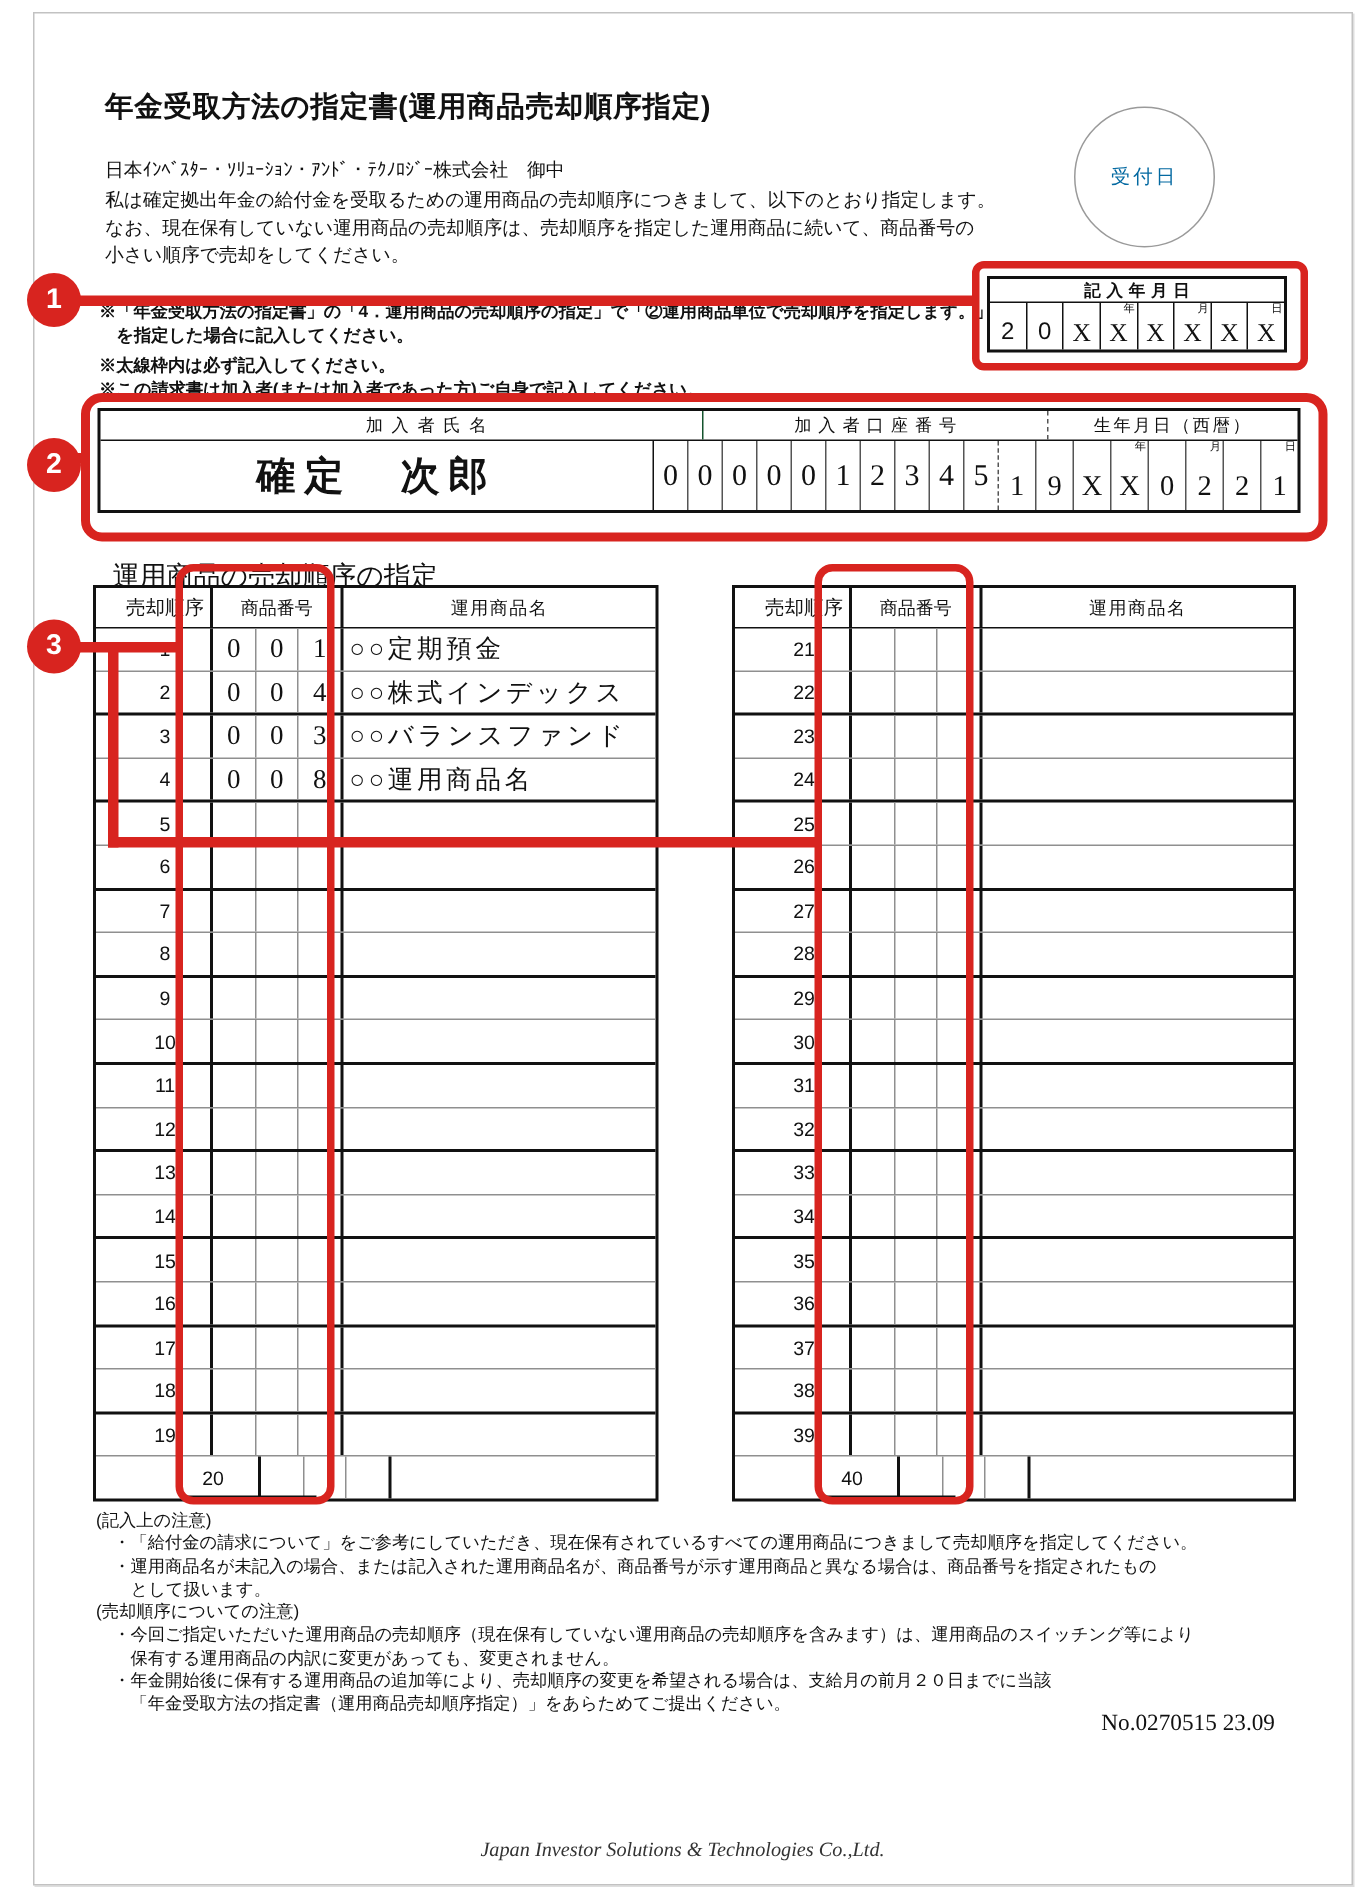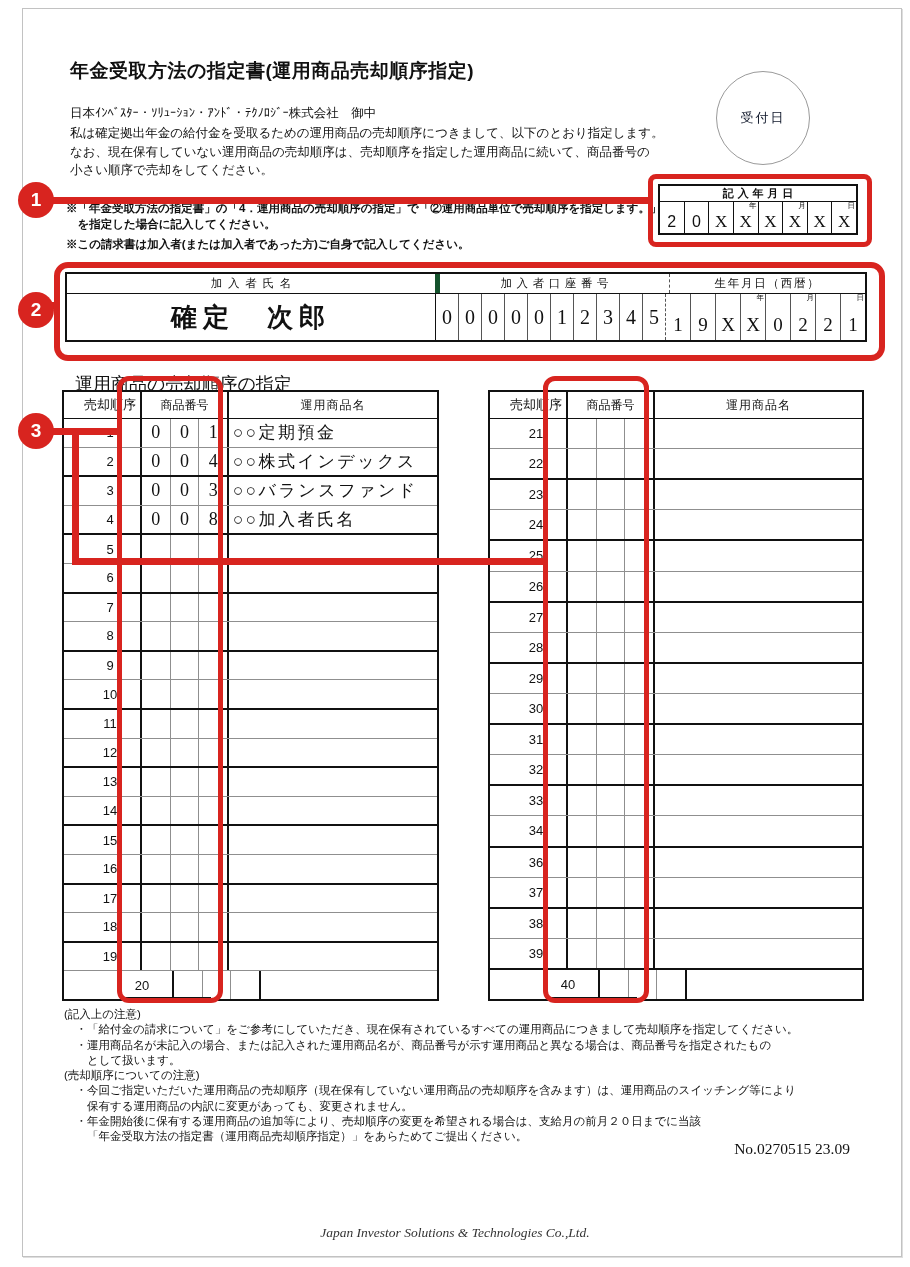--- a/index.html
+++ b/index.html
@@ -9,46 +9,46 @@
         border:1px solid #c2c2c2;box-shadow:1px 1px 0 #dedede;background:#fff;}
 
   
   .title{position:absolute;left:70px;top:58px;font-size:19px;font-weight:700;letter-spacing:.5px;}
   .recipient{position:absolute;left:70px;top:105px;font-size:12.5px;}
   .intro{position:absolute;left:70px;top:124px;font-size:12.5px;line-height:18.5px;white-space:pre;}
 
   
   .stamp{position:absolute;left:716px;top:71px;width:92px;height:92px;border:1.5px solid #9a9a9a;
          border-radius:50%;display:flex;align-items:center;justify-content:center;
-         font-size:13px;letter-spacing:2px;color:#0f172a;}
+         font-size:13px;letter-spacing:2px;color:#0369a1;}
 
   
   .datebox{position:absolute;left:658px;top:184px;width:196px;height:47px;border:2px solid #111;
            display:flex;flex-direction:column;background:#fff;}
   .datebox .dtitle{height:15px;border-bottom:1px solid #111;display:flex;align-items:center;
            justify-content:center;font-size:11px;font-weight:700;letter-spacing:.35em;text-indent:.35em;}
   .dcells{flex:1;display:flex;}
   .dcell{flex:1;position:relative;border-right:1px solid #111;display:flex;align-items:flex-end;justify-content:center;}
   .dcell:last-child{border-right:none;}
   .dlab{position:absolute;top:0;right:1px;font-size:7.5px;line-height:8px;}
   .dval{font-family:"Liberation Serif",serif;font-size:17px;line-height:22px;}
   .dval.num{font-family:"Liberation Sans",sans-serif;font-size:16px;}
 
   
   .fnotes{position:absolute;left:66px;top:200px;font-size:11.5px;line-height:16px;white-space:pre;font-weight:bold;}
   .fnotes div:nth-child(3){margin-top:4px;}
 
   
   .ptable{position:absolute;left:65px;top:272px;width:798px;height:66px;border:2px solid #111;
           display:flex;flex-direction:column;background:#fff;}
-  .prow-h{height:19px;display:flex;border-bottom:1px solid #111;font-size:11.5px;}
+  .prow-h{height:19px;display:flex;border-bottom:1px solid #111;font-size:11.5px;padding-left:33px;}
   .prow-d{flex:1;display:flex;}
   .ph{display:flex;align-items:center;justify-content:center;}
   .ph.name{width:368px;letter-spacing:.5em;text-indent:.5em;}
-  .ph.acct{width:229px;border-left:5px solid #14532d;letter-spacing:.4em;text-indent:.4em;}
+  .ph.acct{width:229px;border-left:1px solid #14532d;letter-spacing:.4em;text-indent:.4em;}
   .ph.birth{flex:1;border-left:1px dashed #555;letter-spacing:.15em;}
   .pd-name{width:368px;display:flex;align-items:center;justify-content:center;
            font-family:"Liberation Serif",serif;font-weight:700;font-size:26px;letter-spacing:6px;}
   .pd-acct{width:229px;border-left:1px solid #111;display:flex;}
   .pd-birth{flex:1;border-left:1px dashed #555;display:flex;}
   .acell{flex:1;border-right:1px solid #555;display:flex;align-items:center;justify-content:center;
          font-family:"Liberation Serif",serif;font-size:20px;}
   .acell:last-child{border-right:none;}
   .bcell{flex:1;position:relative;border-right:1px solid #555;display:flex;align-items:flex-end;
          justify-content:center;}
@@ -136,21 +136,21 @@
           <div class="dlab"></div>
           <div class="dval">X</div>
         </div>
         <div class="dcell">
           <div class="dlab">日</div>
           <div class="dval">X</div>
         </div>
       </div>
   </div>
 
-  <div class="fnotes"><div>※「年金受取方法の指定書」の「4．運用商品の売却順序の指定」で「②運用商品単位で売却順序を指定します。」</div><div>　を指定した場合に記入してください。</div><div>※この請求書は加入者(または加入者であった方)ご自身で記入してください。</div></div>
+  <div class="fnotes"><div>※「年金受取方法の指定書」の「4．運用商品の売却順序の指定」で「②運用商品単位で売却順序を指定します。」</div><div>　を指定した場合に記入してください。</div><div>※太線枠内は必ず記入してください。</div><div>※この請求書は加入者(または加入者であった方)ご自身で記入してください。</div></div>
 
   <div class="ptable">
     <div class="prow-h">
       <div class="ph name">加入者氏名</div>
       <div class="ph acct">加入者口座番号</div>
       <div class="ph birth">生年月日（西暦）</div>
     </div>
     <div class="prow-d">
       <div class="pd-name">確定　次郎</div>
       <div class="pd-acct">
@@ -238,21 +238,21 @@
           </div>
           <div class="c-name">○○バランスファンド</div>
         </div>
         <div class="trow">
           <div class="c-order">4</div>
           <div class="c-code">
             <div class="c-sub">0</div>
             <div class="c-sub">0</div>
             <div class="c-sub">8</div>
           </div>
-          <div class="c-name">○○加入者氏名</div>
+          <div class="c-name">○○運用商品名</div>
         </div>
         <div class="trow">
           <div class="c-order">5</div>
           <div class="c-code">
             <div class="c-sub"></div>
             <div class="c-sub"></div>
             <div class="c-sub"></div>
           </div>
           <div class="c-name"></div>
         </div>
@@ -521,20 +521,29 @@
         <div class="trow">
           <div class="c-order">34</div>
           <div class="c-code">
             <div class="c-sub"></div>
             <div class="c-sub"></div>
             <div class="c-sub"></div>
           </div>
           <div class="c-name"></div>
         </div>
         <div class="trow">
+          <div class="c-order">35</div>
+          <div class="c-code">
+            <div class="c-sub"></div>
+            <div class="c-sub"></div>
+            <div class="c-sub"></div>
+          </div>
+          <div class="c-name"></div>
+        </div>
+        <div class="trow">
           <div class="c-order">36</div>
           <div class="c-code">
             <div class="c-sub"></div>
             <div class="c-sub"></div>
             <div class="c-sub"></div>
           </div>
           <div class="c-name"></div>
         </div>
         <div class="trow">
           <div class="c-order">37</div>

